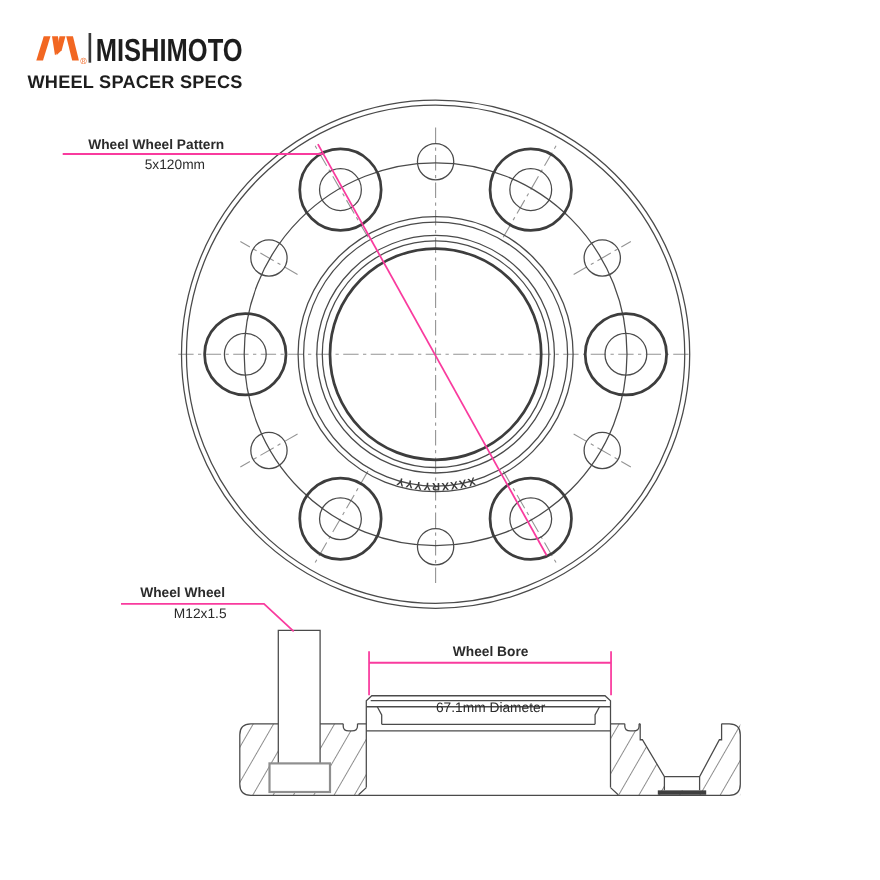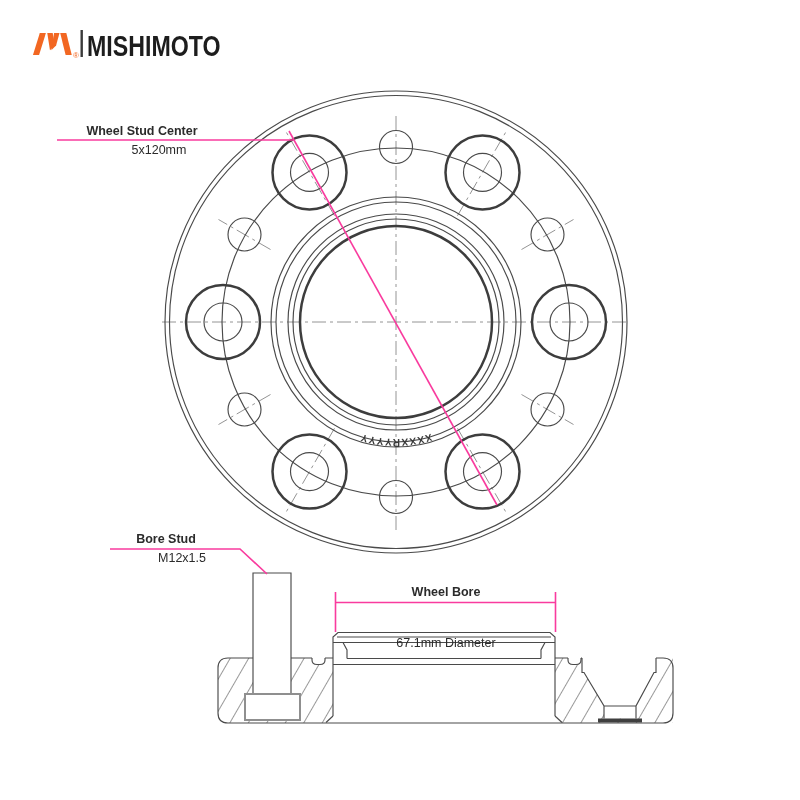--- a/index.html
+++ b/index.html
@@ -30,20 +30,21 @@
     <g transform="translate(15.3,10.2) scale(0.68,0.786)" fill="#F26722">
       <polygon points="26,57 36,29 45,29 35,57"></polygon>
       <polygon points="47,29 55,29 58,45 51,51"></polygon>
       <polygon points="53,51 60,45 65,29 57,29"></polygon>
       <polygon points="66,29 75,29 83,57 74,57"></polygon>
     </g>
     <text x="73" y="58" font-size="8" fill="#F26722">®</text>
     <rect x="80.5" y="30" width="2.4" height="27" fill="#3a3a3a"></rect>
   </svg>
   <div class="abs brand-title">MISHIMOTO</div>
+  <div class="abs page-subtitle">WHEEL SPACER SPECS</div>
 
   <svg class="drawing" width="800" height="800" viewBox="0 0 800 800">
     <defs>
       <pattern id="hatch" patternUnits="userSpaceOnUse" width="16" height="16" patternTransform="rotate(-60)">
         <line x1="0" y1="0" x2="16" y2="0" stroke="#4d4d4d" stroke-width="1.15"></line>
       </pattern>
     </defs>
 
     <g>
 
@@ -155,22 +156,22 @@
     </g>
 
     <g class="pink" stroke="#F93B9E">
       <path d="M 57,140 H 293"></path>
       <path d="M 289,131 L 497,505"></path>
       <path d="M 110,549 H 240 L 267,574"></path>
       <path d="M 335.5,592 V 632 M 555.5,592 V 632 M 335.5,602.5 H 555.5"></path>
     </g>
   </svg>
 
-  <div class="lbl b" style="left:57px;top:124px;width:170px;">Wheel Stud Center</div>
+  <div class="lbl b" style="left:57px;top:124px;width:170px;">Wheel Wheel Pattern</div>
   <div class="lbl" style="left:74px;top:143px;width:170px;">5x120mm</div>
 
-  <div class="lbl b" style="left:98px;top:532px;width:136px;">Bore Stud</div>
+  <div class="lbl b" style="left:98px;top:532px;width:136px;">Wheel Wheel</div>
   <div class="lbl" style="left:114px;top:551px;width:136px;">M12x1.5</div>
 
   <div class="lbl b" style="left:371px;top:585px;width:150px;">Wheel Bore</div>
   <div class="lbl" style="left:368px;top:636px;width:156px;">67.1mm Diameter</div>
 
 </div>
 
 </body></html>

